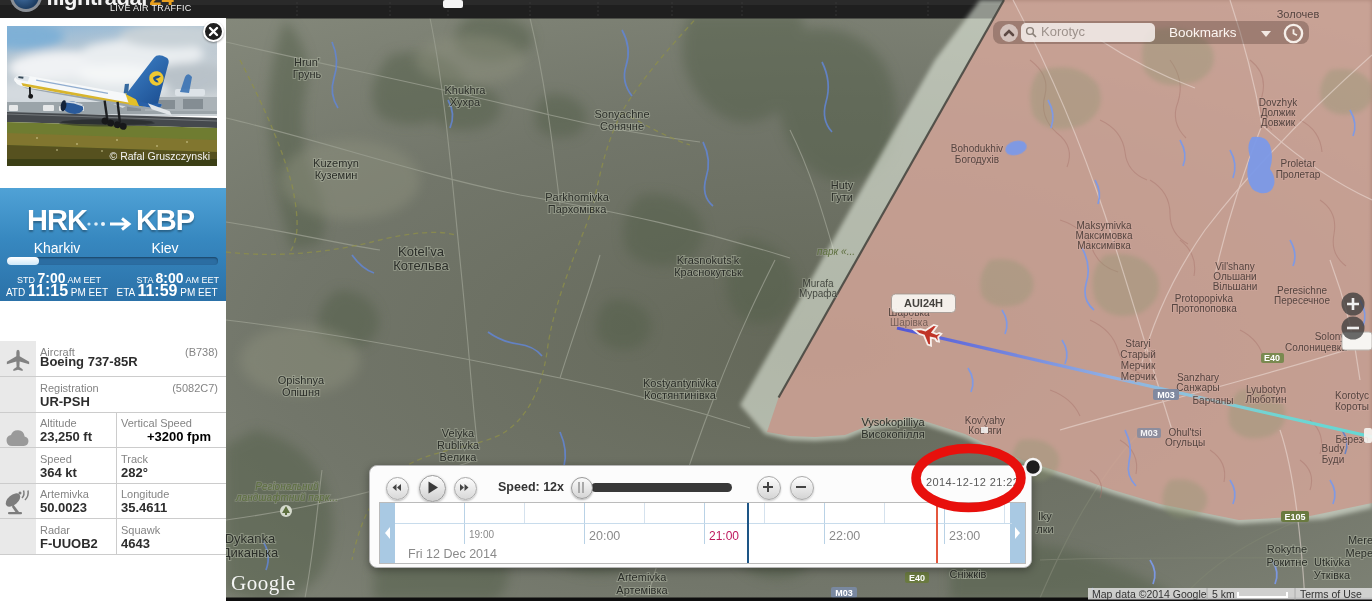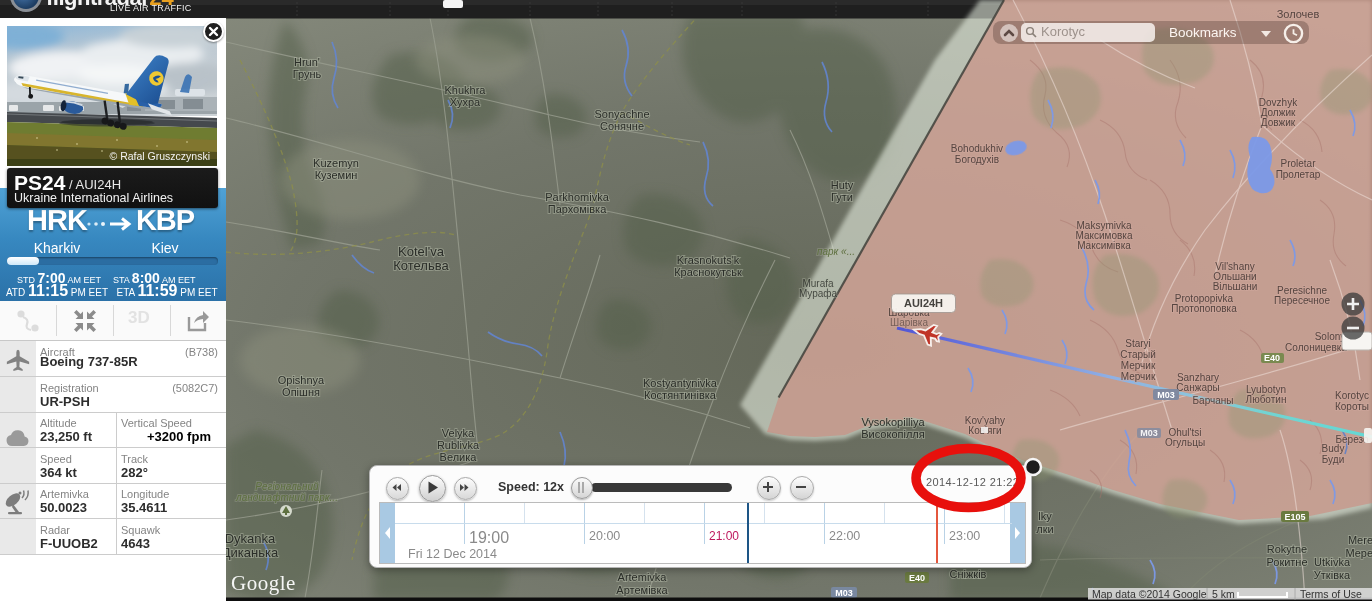--- a/index.html
+++ b/index.html
@@ -394,21 +394,21 @@
           <circle cx="10" cy="8" r="1.8" fill="#dcedf7"></circle>
           <circle cx="17" cy="8" r="2" fill="#eaf4fa"></circle>
         <path d="M24,8 L42,8 M36,2.5 L43,8 L36,13.5" stroke="#fff" stroke-width="3" fill="none"></path>
       </svg>
     </div>
     <div class="abs" style="left:7px;top:69px;width:211px;height:8px;border-radius:4px;background:#2b6da2;box-shadow:inset 0 1px 2px rgba(0,0,0,0.4);">
       <div class="abs" style="left:0;top:0;width:32px;height:8px;border-radius:4px;background:linear-gradient(180deg,#ffffff,#cfe8f8);"></div>
     </div>
     <div class="abs" style="left:0;top:79px;width:226px;height:33px;color:#fff;">
       <span class="abs" style="left:9px;top:3px;width:100px;text-align:center;font-size:9px;">STD <b style="font-size:14px;">7:00</b> AM EET</span>
-      <span class="abs" style="left:113px;top:3px;width:106px;text-align:left;font-size:9px;">STA <b style="font-size:14px;">8:00</b> AM EET</span>
+      <span class="abs" style="left:113px;top:3px;width:106px;text-align:right;font-size:9px;">STA <b style="font-size:14px;">8:00</b> AM EET</span>
       <span class="abs" style="left:2px;top:15px;width:110px;text-align:center;font-size:10px;">ATD <b style="font-size:16px;">11:15</b> PM EET</span>
       <span class="abs" style="left:110px;top:15px;width:114px;text-align:center;font-size:10px;">ETA <b style="font-size:16px;">11:59</b> PM EET</span>
     </div>
   </div>
 
   <svg class="abs" style="left:7px;top:8px;" width="210" height="140" viewBox="0 0 210 140">
     <defs>
       <linearGradient id="skyg" x1="0" y1="0" x2="0.3" y2="1">
         <stop offset="0%" stop-color="#8cb6d8"></stop>
           <stop offset="40%" stop-color="#bdc9d2"></stop>
@@ -509,49 +509,21 @@
       <circle cx="19.5" cy="14" r="2.4" fill="#17181a"></circle>
     </g>
     <text x="203" y="134" text-anchor="end" font-family="Liberation Sans, sans-serif" font-size="10.5" fill="#f2f2f2">© Rafal Gruszczynski</text>
   </svg>
 
   <div class="abs" style="left:203px;top:3px;width:17px;height:17px;border-radius:50%;background:#1f1f1f;border:2.5px solid #fff;box-shadow:0 1px 2px rgba(0,0,0,0.4);"></div>
   <svg class="abs" style="left:208px;top:8px;" width="12" height="12">
       <path d="M2,2 L9,9 M9,2 L2,9" stroke="#fff" stroke-width="2.4" stroke-linecap="round"></path>
     </svg>
 
-  <div class="abs" style="left:7px;top:150px;width:211px;height:40px;background:linear-gradient(180deg,#1b1b1b,#111);border-radius:3px;box-shadow:0 1px 3px rgba(0,0,0,0.5);">
-    <span class="abs" style="left:7px;top:3px;font-size:21px;font-weight:bold;color:#fff;">PS24</span>
-    <span class="abs" style="left:62px;top:9px;font-size:13px;color:#e8e8e8;">/ AUI24H</span>
-    <span class="abs" style="left:7px;top:23px;font-size:12.5px;color:#f2f2f2;">Ukraine International Airlines</span>
-  </div>
-
-  <div class="abs" style="left:0;top:283px;width:226px;height:39px;background:#fafafa;border-bottom:1px solid #c8c8c8;">
-    <div class="abs" style="left:56px;top:4px;width:1px;height:31px;background:#d8d8d8;"></div>
-    <div class="abs" style="left:113px;top:4px;width:1px;height:31px;background:#d8d8d8;"></div>
-    <div class="abs" style="left:170px;top:4px;width:1px;height:31px;background:#d8d8d8;"></div>
-    <svg class="abs" style="left:16px;top:8px;" width="26" height="24">
-      <circle cx="5" cy="5" r="3.6" fill="#dcdcdc"></circle>
-        <circle cx="19" cy="19" r="3.6" fill="#dcdcdc"></circle>
-      <path d="M7,8 q6,2 4,7 q-2,5 4,6" stroke="#dcdcdc" stroke-width="2.2" fill="none"></path>
-    </svg>
-    <svg class="abs" style="left:73px;top:8px;" width="24" height="24" viewBox="0 0 24 24">
-      <g fill="#8b8b8b">
-        <path d="M10,10 L10,2.5 L7.5,5 L3.5,1 L1,3.5 L5,7.5 L2.5,10 Z"></path>
-        <path d="M14,10 L21.5,10 L19,7.5 L23,3.5 L20.5,1 L16.5,5 L14,2.5 Z"></path>
-        <path d="M10,14 L2.5,14 L5,16.5 L1,20.5 L3.5,23 L7.5,19 L10,21.5 Z"></path>
-        <path d="M14,14 L14,21.5 L16.5,19 L20.5,23 L23,20.5 L19,16.5 L21.5,14 Z"></path>
-      </g>
-    </svg>
-    <span class="abs" style="left:128px;top:7px;font-size:17px;font-weight:bold;color:#e2e2e2;">3D</span>
-    <svg class="abs" style="left:186px;top:8px;" width="24" height="24" viewBox="0 0 24 24">
-      <path d="M3,8 L3,21 L19,21 L19,14" stroke="#999" stroke-width="2.4" fill="none"></path>
-      <path d="M8,14 Q10,7 17,6 L17,2 L23,8 L17,14 L17,10 Q11,10.5 8,14 Z" fill="#999"></path>
-    </svg>
-  </div>
+
 
   <div class="abs" style="left:0;top:323px;width:226px;height:213px;background:#fff;">
     <div class="abs" style="left:0;top:0;width:36px;height:213px;background:#e9e9e9;"></div>
 
     <div class="abs" style="left:0;top:35px;width:226px;height:1px;background:#ccc;"></div>
     <div class="abs" style="left:0;top:71px;width:226px;height:1px;background:#ccc;"></div>
     <div class="abs" style="left:0;top:106px;width:226px;height:1px;background:#ccc;"></div>
     <div class="abs" style="left:0;top:142px;width:226px;height:1px;background:#ccc;"></div>
     <div class="abs" style="left:0;top:177px;width:226px;height:1px;background:#ccc;"></div>
     <div class="abs" style="left:0;top:213px;width:226px;height:1px;background:#ccc;"></div>
@@ -645,21 +617,21 @@
     <div class="abs" style="left:324px;top:0;width:1px;height:41px;background:#b9d2e6;"></div>
     <div class="abs" style="left:444px;top:0;width:1px;height:41px;background:#b9d2e6;"></div>
     <div class="abs" style="left:564px;top:0;width:1px;height:41px;background:#b9d2e6;"></div>
     <div class="abs" style="left:15px;top:20px;width:617px;height:1px;background:#c8dcec;"></div>
     <div class="abs" style="left:144px;top:0;width:1px;height:20px;background:#d5e2ee;"></div>
     <div class="abs" style="left:264px;top:0;width:1px;height:20px;background:#d5e2ee;"></div>
     <div class="abs" style="left:384px;top:0;width:1px;height:20px;background:#d5e2ee;"></div>
     <div class="abs" style="left:504px;top:0;width:1px;height:20px;background:#d5e2ee;"></div>
     <div class="abs" style="left:624px;top:0;width:1px;height:20px;background:#d5e2ee;"></div>
 
-    <span class="abs" style="left:89px;top:26px;font-size:16px;color:#8a8a8a;">19:00</span>
+    <span class="abs" style="left:89px;top:26px;font-size:10px;color:#8a8a8a;">19:00</span>
     <span class="abs" style="left:209px;top:26px;font-size:12.5px;color:#8a8a8a;">20:00</span>
     <span class="abs" style="left:329px;top:26px;font-size:12px;color:#be185d;">21:00</span>
     <span class="abs" style="left:449px;top:26px;font-size:12.5px;color:#8a8a8a;">22:00</span>
     <span class="abs" style="left:569px;top:26px;font-size:12.5px;color:#8a8a8a;">23:00</span>
     <span class="abs" style="left:28px;top:44px;font-size:12.5px;color:#8a8a8a;">Fri 12 Dec 2014</span>
 
     <div class="abs" style="left:367px;top:0;width:2px;height:60px;background:#1d5586;"></div>
     <div class="abs" style="left:556px;top:0;width:2px;height:60px;background:#e4573d;"></div>
   </div>
 </div>

